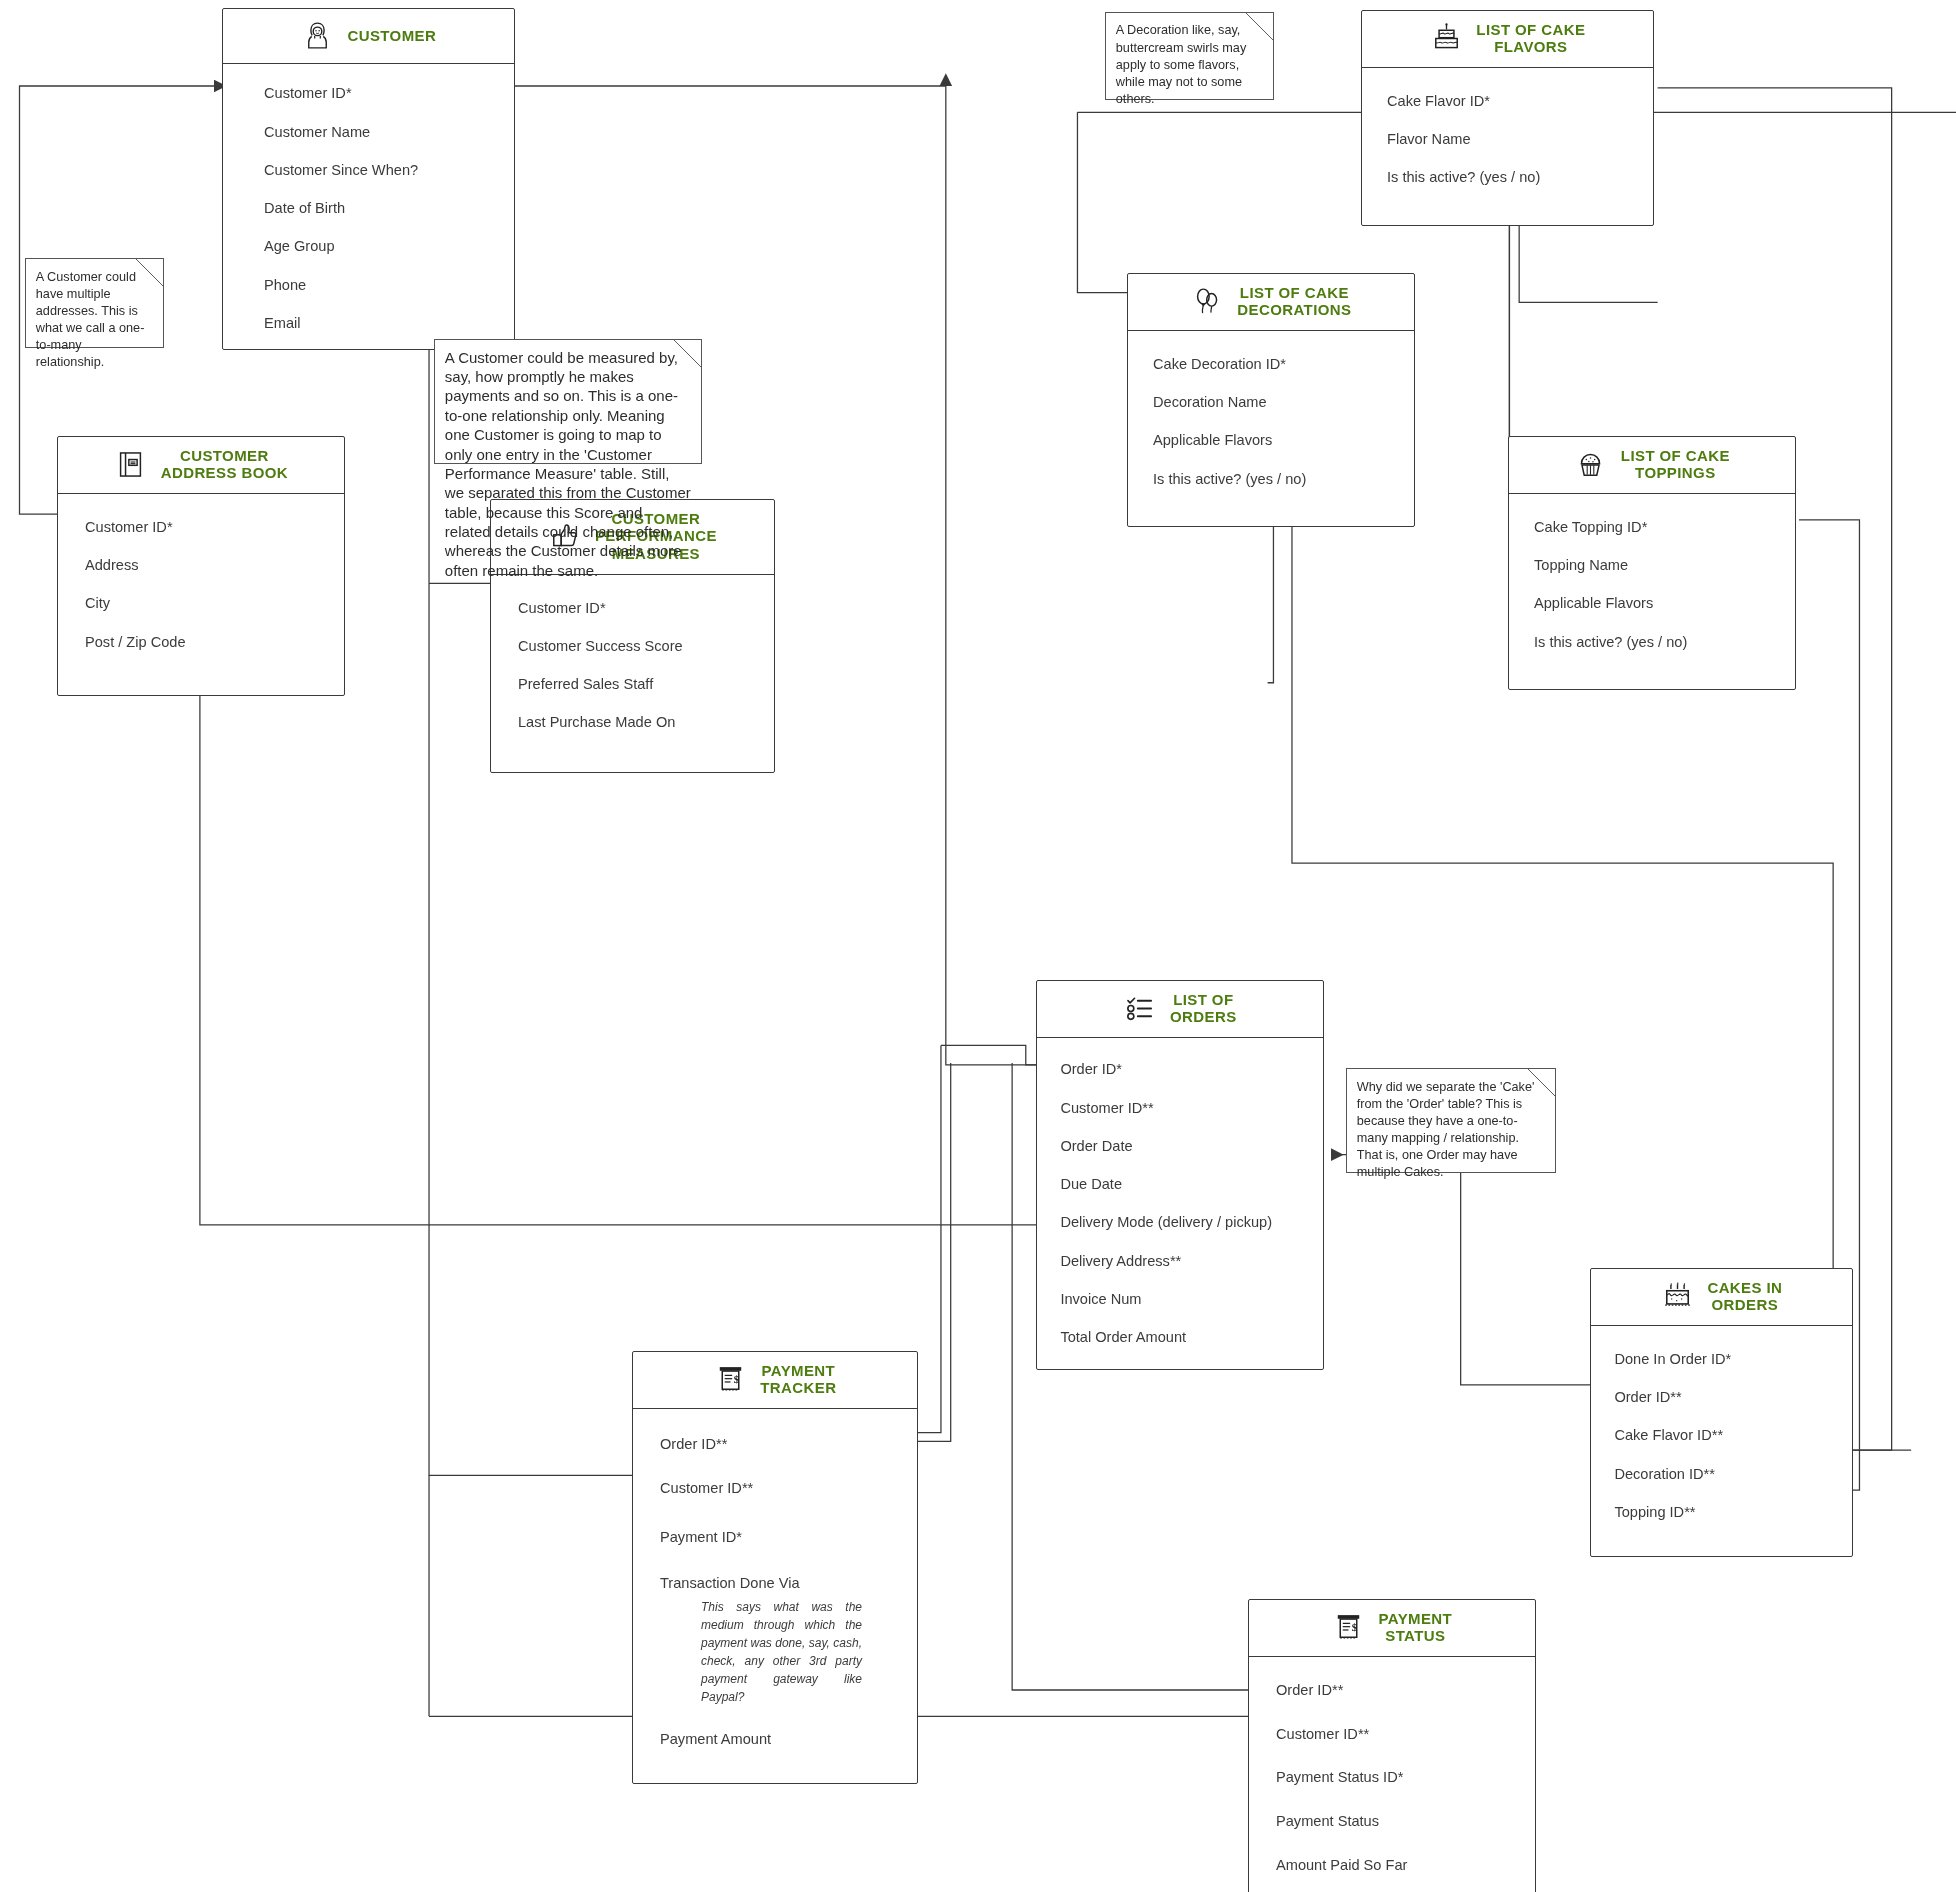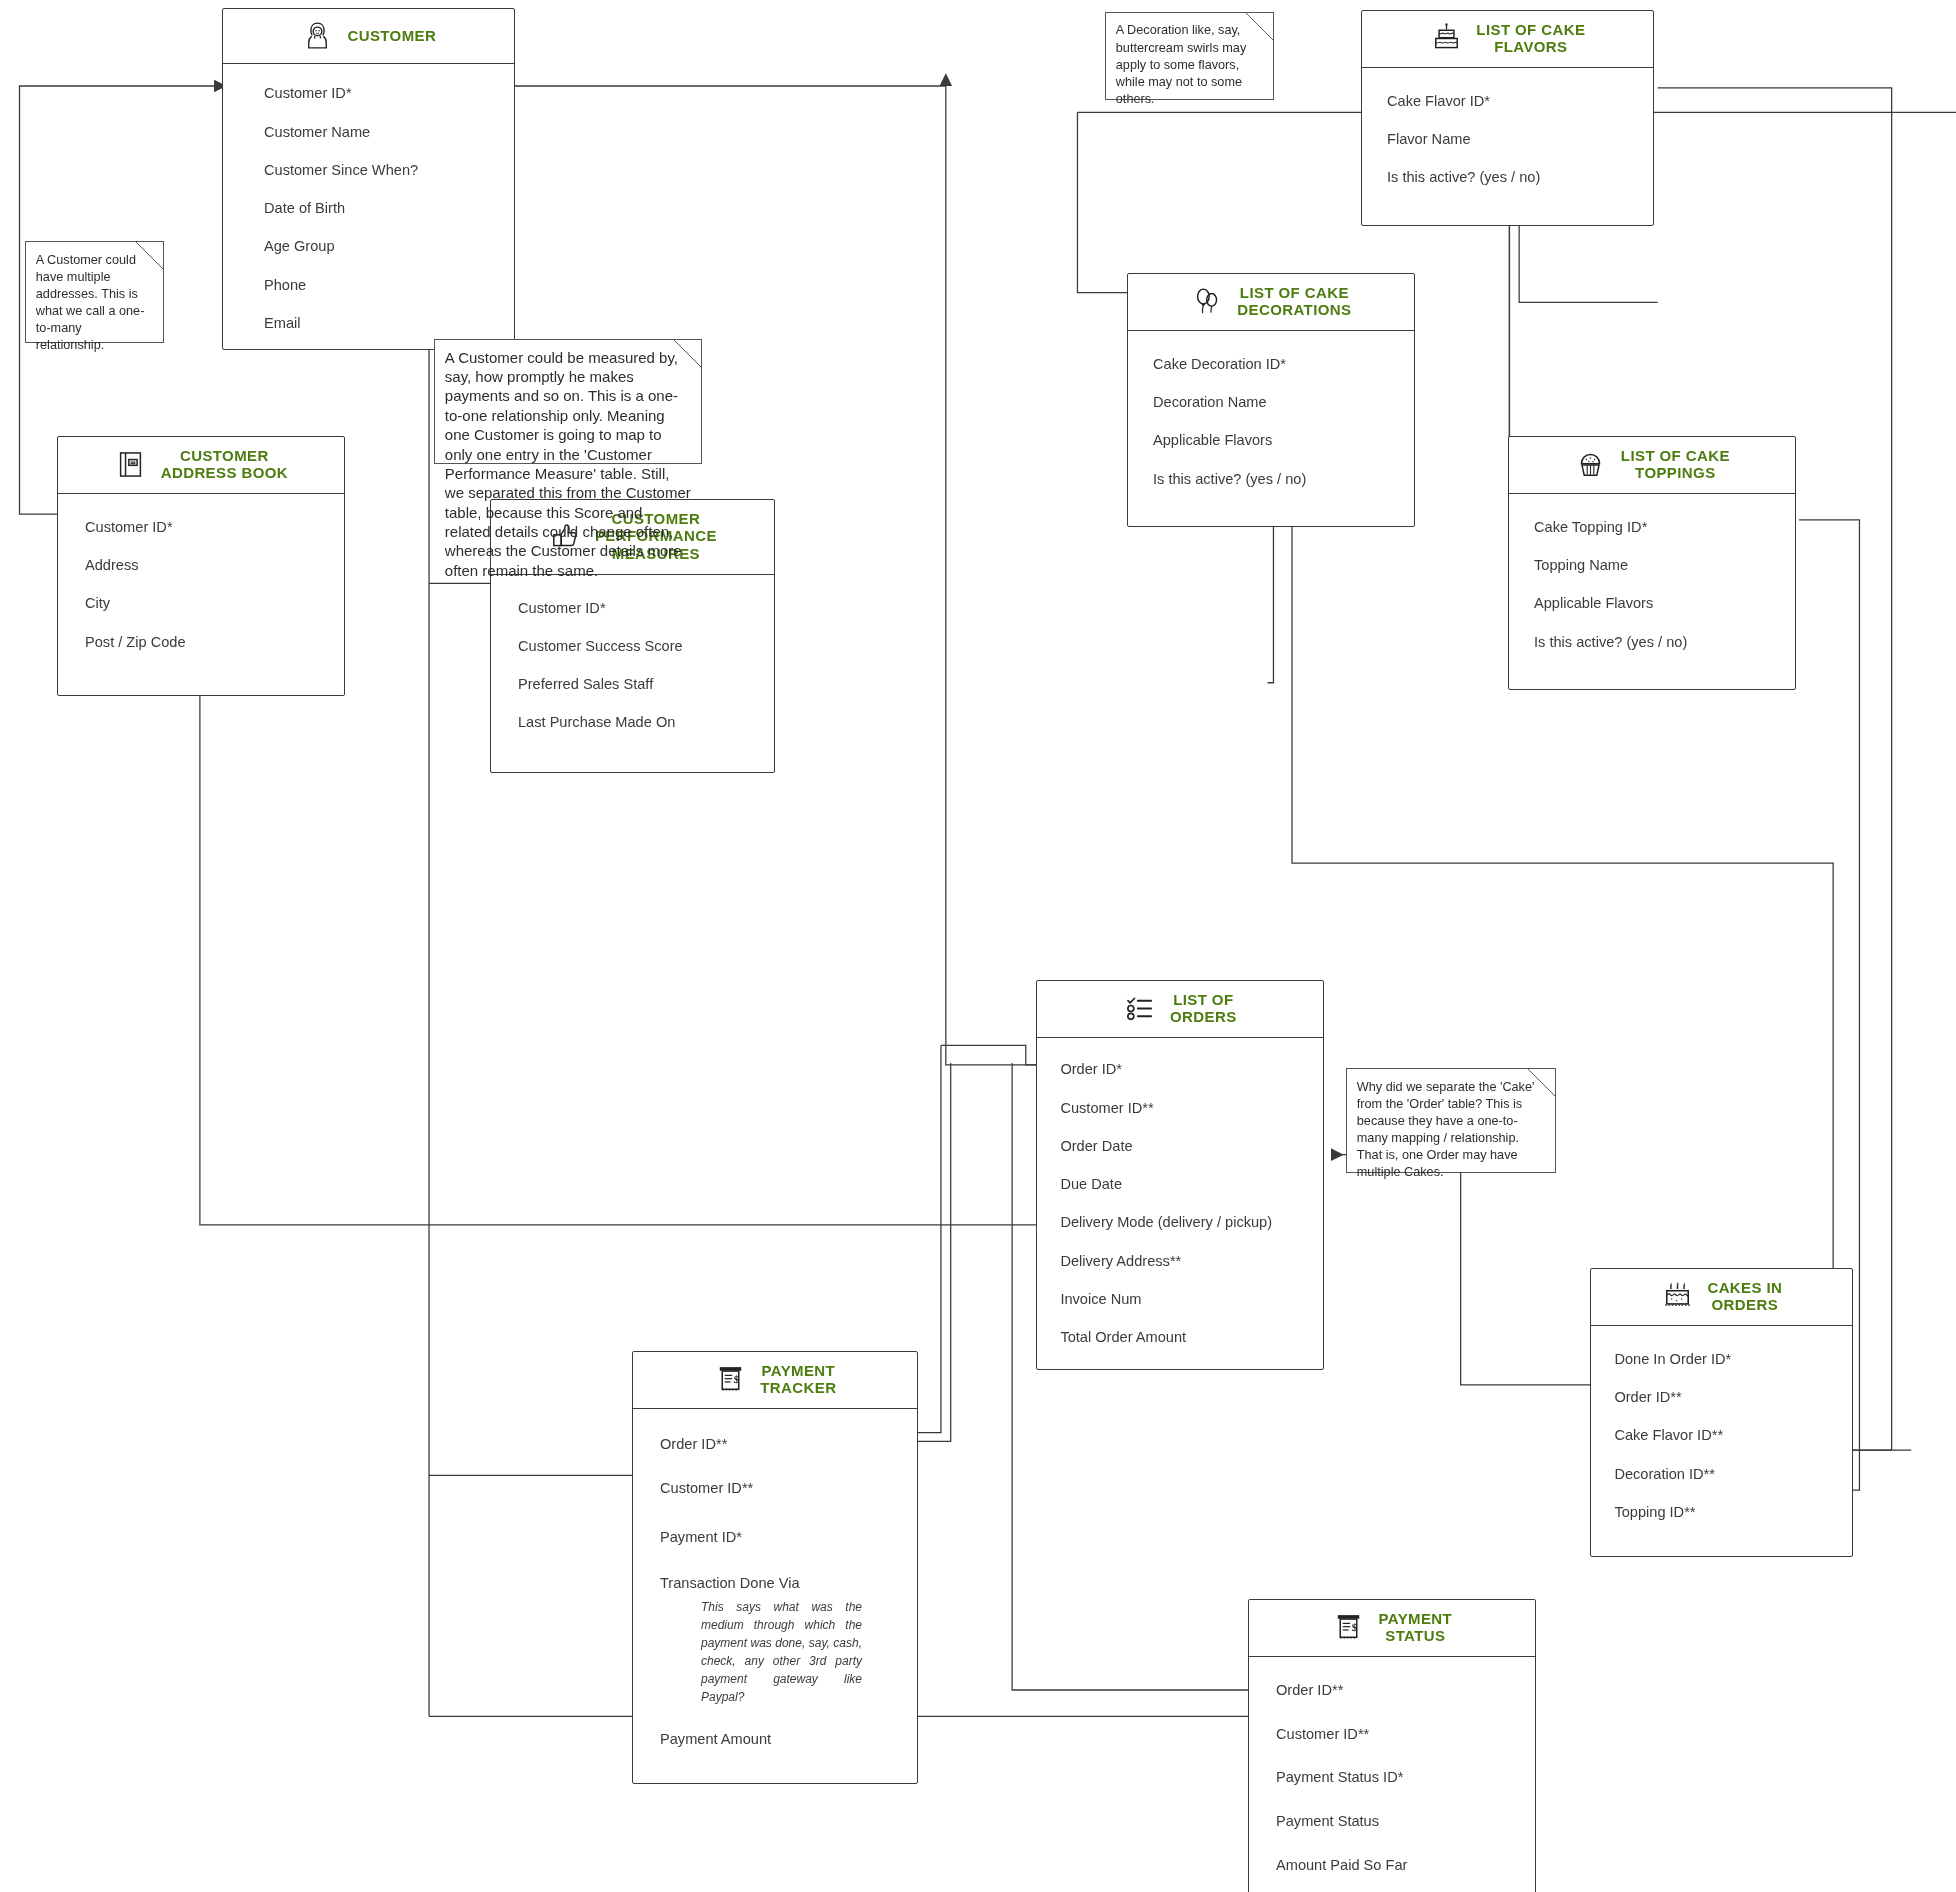--- a/index.html
+++ b/index.html
@@ -389,21 +389,21 @@
     <div class="entity-body" style="padding-top:25px; padding-bottom:33px;">
       <div class="attr" style="padding-left:27px; margin-bottom:27px;">Order ID**</div>
       <div class="attr" style="padding-left:27px; margin-bottom:27px;">Customer ID**</div>
       <div class="attr" style="padding-left:27px; margin-bottom:27px;">Payment Status ID*</div>
       <div class="attr" style="padding-left:27px; margin-bottom:27px;">Payment Status</div>
       <div class="attr" style="padding-left:27px; margin-bottom:27px;">Amount Paid So Far</div>
 
     </div>
   </div>
 
-  <div class="note" style="left:25px; top:241px; width:139px; height:102px;">
+  <div class="note" style="left:25px; top:258px; width:139px; height:90px;">
     <svg class="fold-line" viewBox="0 0 28 28">
       <path d="M0 0 L28 28" stroke="#555" stroke-width="1" fill="none"></path>
     </svg>
     <div class="note-text">A Customer could have multiple addresses. This is what we call a one-to-many relationship.</div>
   </div>
 
   <div class="note" style="left:434px; top:339px; width:268px; height:125px; padding:7.8px 9.8px; font-size:15px; line-height:1.29;">
     <svg class="fold-line" viewBox="0 0 28 28">
       <path d="M0 0 L28 28" stroke="#555" stroke-width="1" fill="none"></path>
     </svg>

